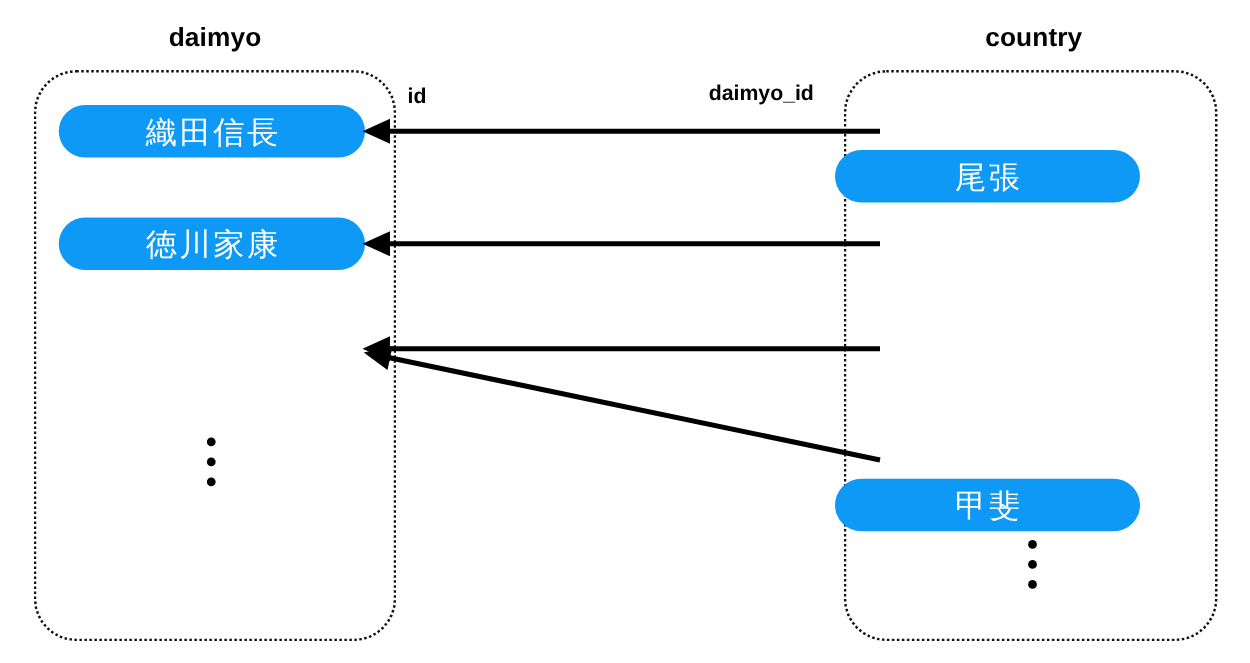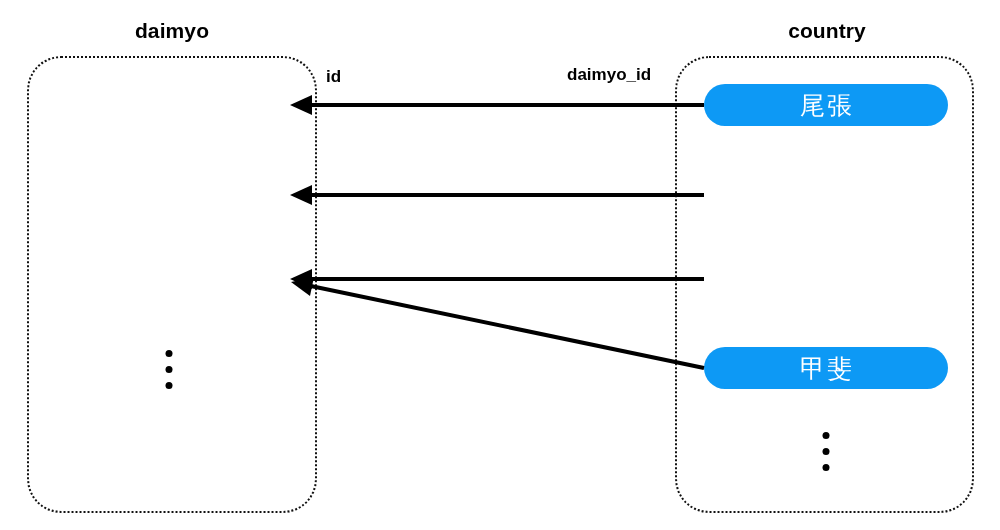--- a/index.html
+++ b/index.html
@@ -66,21 +66,21 @@
     align-items: center;
     justify-content: center;
     font-size: 25px;
     font-weight: 400;
     letter-spacing: 2px;
     text-indent: 2px;
     box-sizing: border-box;
     user-select: none;
   }
   .pill.left  { left: 47px;  width: 245px; }
-  .pill.right { left: 704px; width: 244px; }
+  .pill.right { left: 668px; width: 244px; margin-top: 36px; }
 
   .row1 { top: 84px; }
   .row2 { top: 174px; }
   .row3 { top: 258px; }
   .row4 { top: 347px; }
 
   
   .vdots {
     position: absolute;
     display: flex;
@@ -115,21 +115,23 @@
 <body>
 
 <div id="stage">
 
   <div class="table-caption" id="daimyo-caption">daimyo</div>
 
   <div class="table-caption" id="country-caption">country</div>
 
   <div class="table-box" id="daimyo-box"></div>
 
+  <div class="pill left row1">織田信長</div>
 
+  <div class="pill left row2">徳川家康</div>
 
 
   <div class="vdots" id="daimyo-dots">
     <i></i>
     <i></i>
     <i></i>
   </div>
 
   <div class="table-box" id="country-box"></div>
 

